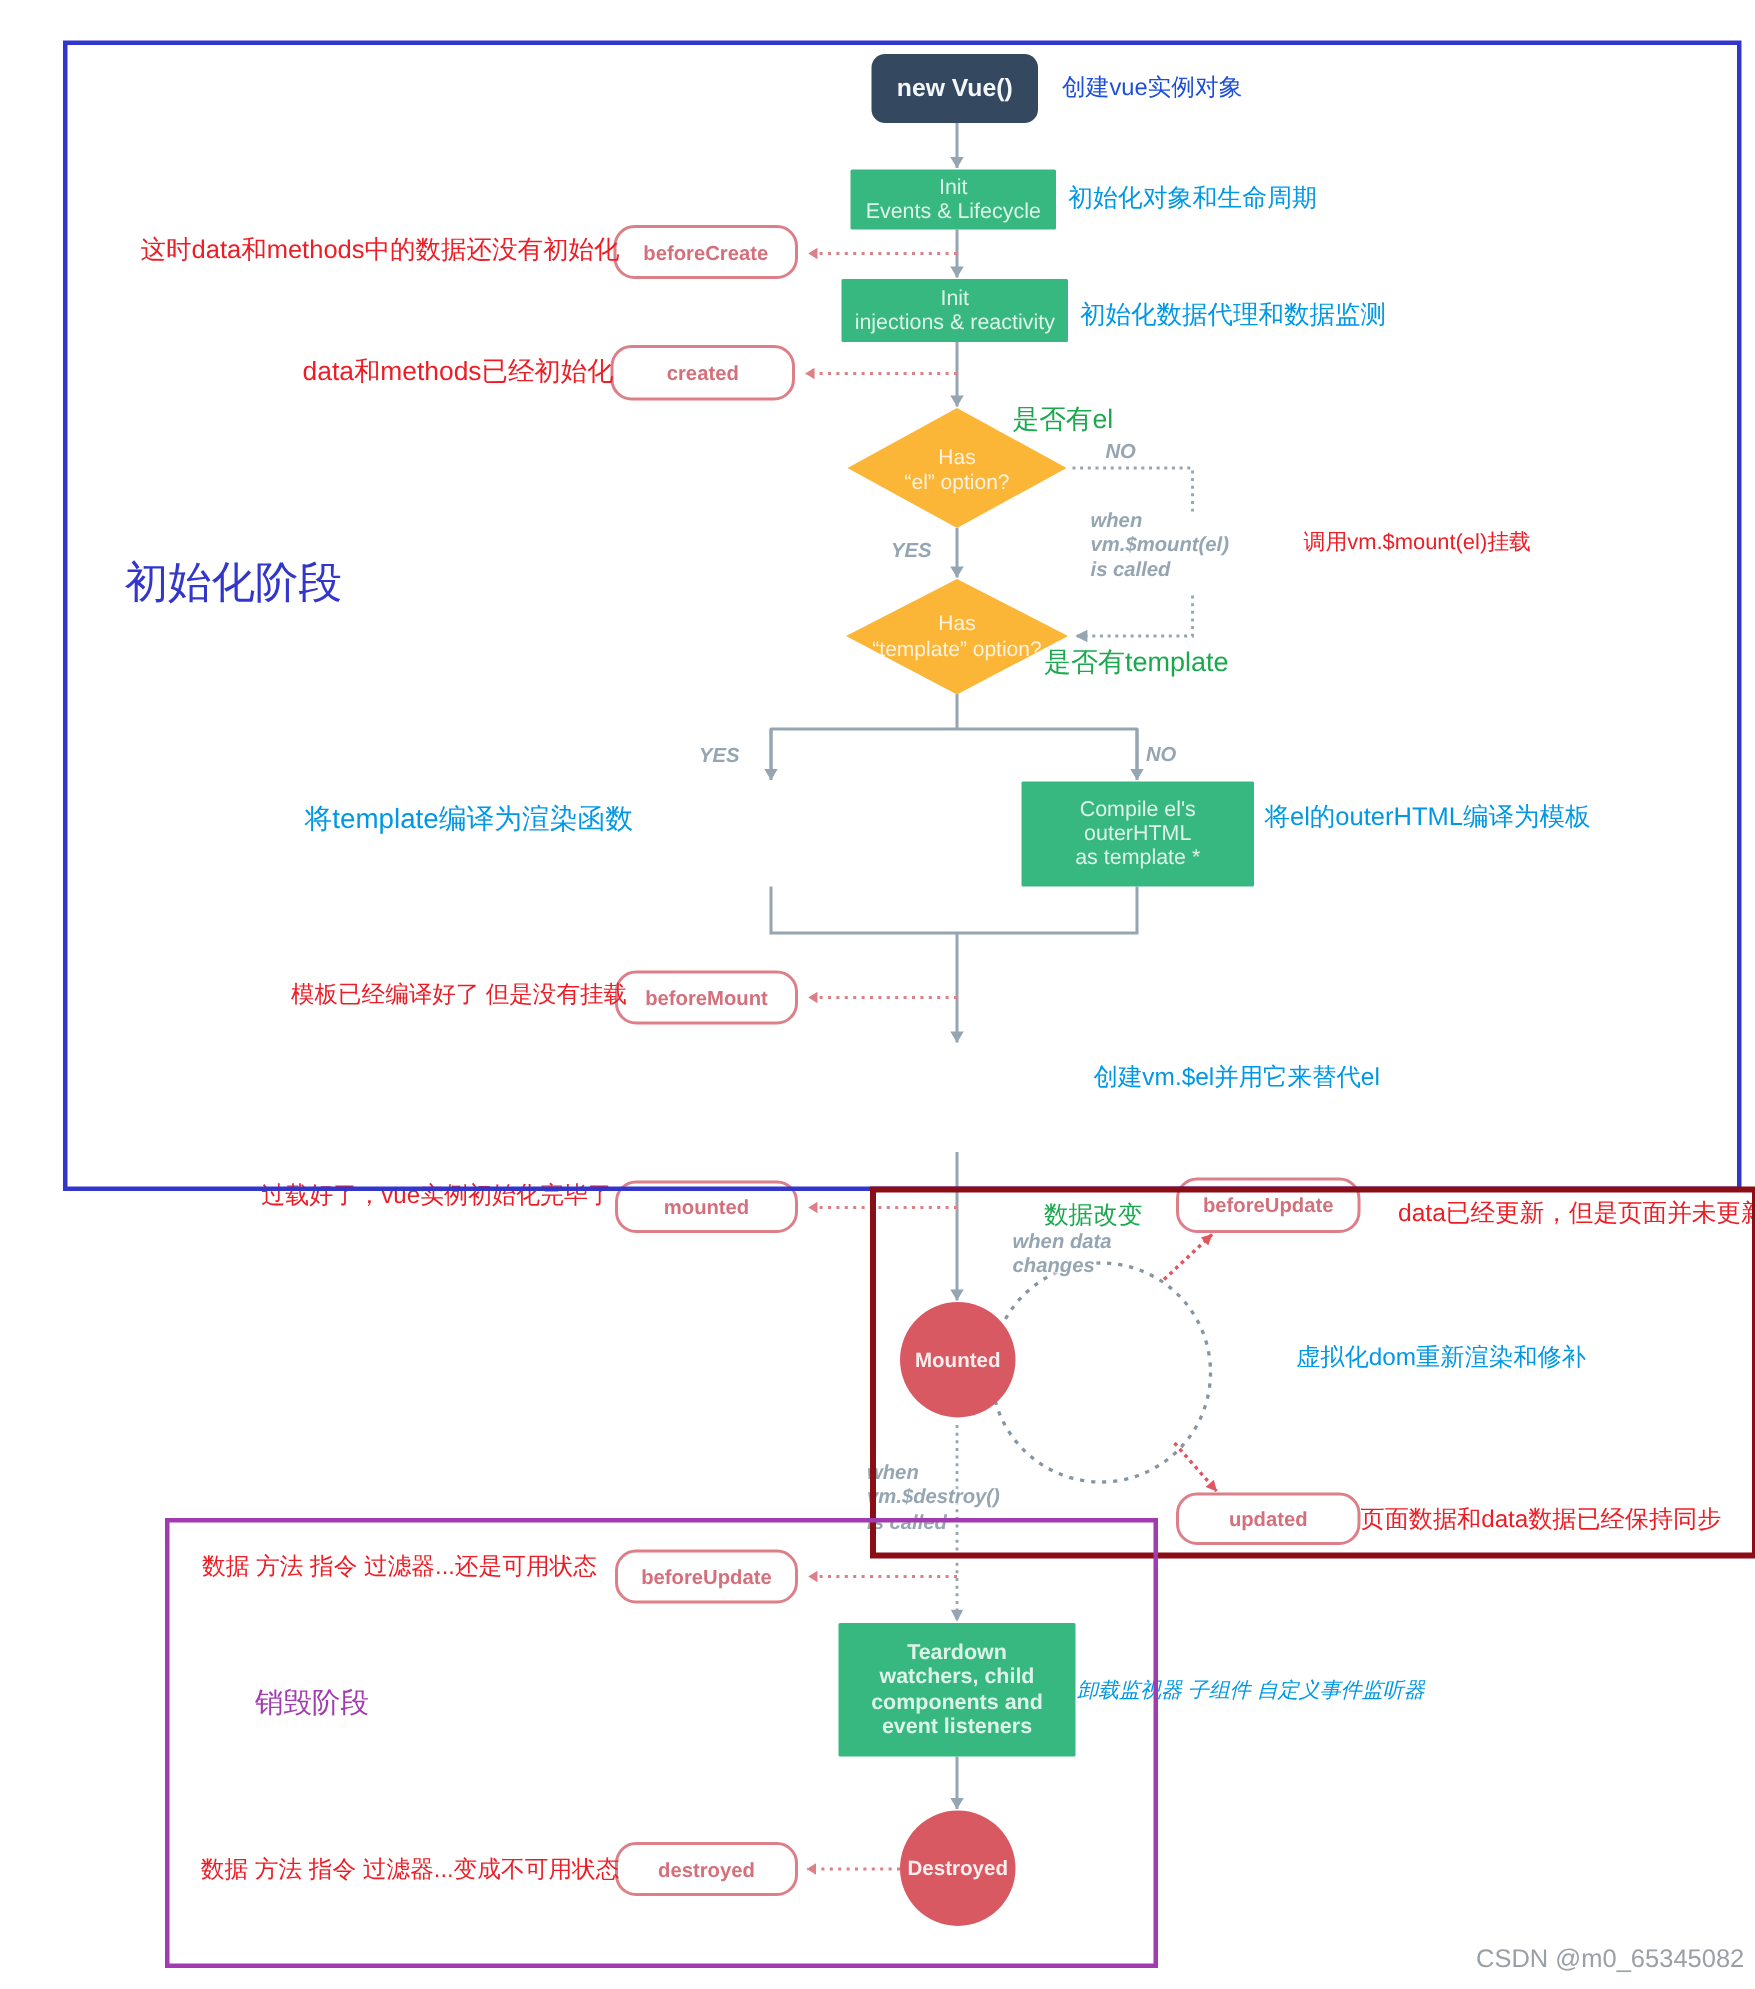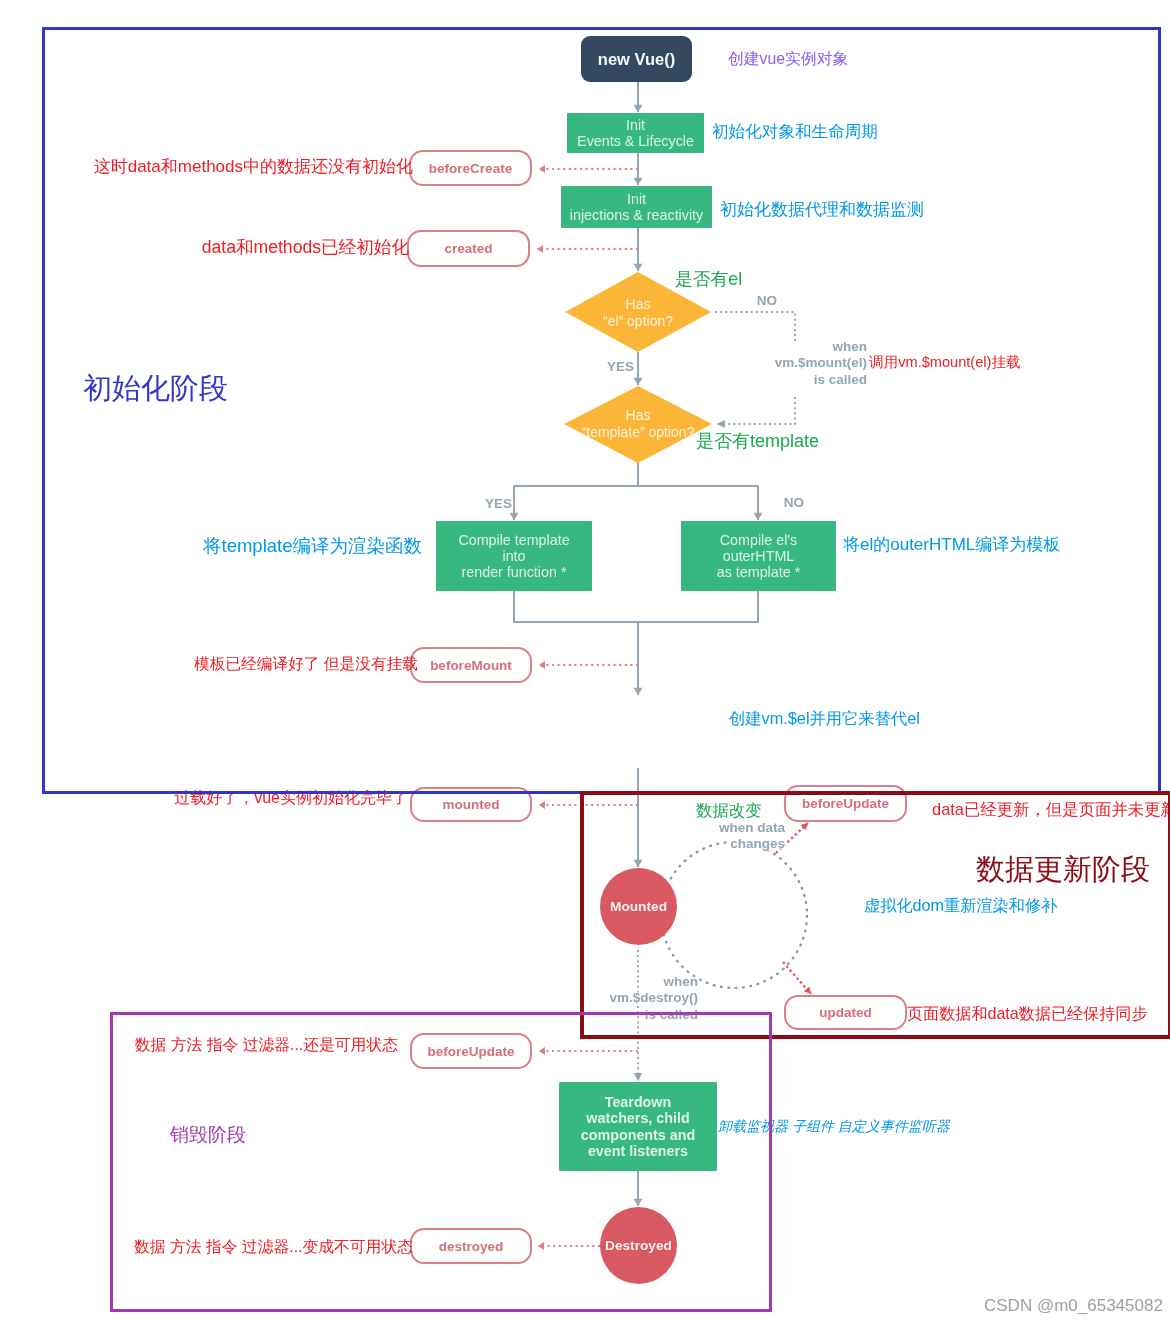--- a/index.html
+++ b/index.html
@@ -21,22 +21,22 @@
   .green{background:#38b881;border-radius:1px;font-size:14.3px;line-height:16.2px;
          color:#ddf3e8;}
   .dark{background:#344960;border-radius:9px;font-size:16.5px;font-weight:bold;color:#f4f7fa;}
   .circle{background:#d85962;border-radius:50%;font-size:13.7px;font-weight:bold;color:#fbeeee;}
   .diamond-label{position:absolute;display:flex;align-items:center;justify-content:center;
         text-align:center;color:#fdf2df;white-space:pre-line;font-size:14px;line-height:16.5px;}
   .hook{position:absolute;box-sizing:border-box;border:2.2px solid #dd7f88;border-radius:14px;
         background:#fff;color:#d4707c;font-weight:bold;font-size:13.5px;
         display:flex;align-items:center;justify-content:center;white-space:nowrap;}
   .flab{position:absolute;color:#95a6b2;font-weight:bold;font-size:13.5px;line-height:17.5px;
-        text-align:right;white-space:pre-line;
-        text-shadow:0 0 4px #fff,0 0 4px #fff,0 0 4px #fff,0 0 3px #fff,0 0 2px #fff;}
+        text-align:left;white-space:pre-line;
+        text-shadow:0 0 4px #fff,0 0 4px #fff,0 0 4px #fff,0 0 3px #fff,0 0 2px #fff;font-style:italic;}
   svg.layer{position:absolute;left:0;top:0;width:1170px;height:1326px;}
   #watermark{position:absolute;left:980px;top:1296px;font-size:17px;color:#9aa0a6;white-space:nowrap;}
 </style>
 </head>
 <body>
 
 <div id="stage">
 
  <svg class="layer" id="connectors" viewBox="0 0 1170 1326">
   <defs>
@@ -91,23 +91,20 @@
   <g stroke="#dd7f88" stroke-width="2" fill="none" stroke-dasharray="2,3.6" stroke-linecap="butt">
    <path d="M634,1051 L535,1051" marker-end="url(#ah-pink)"></path>
    <path d="M596,1246 L534,1246" marker-end="url(#ah-pink)"></path>
   </g>
  </svg>
 <div class="node dark" id="new_vue" style="left:577px;top:36px;width:111px;height:46px;">new Vue()</div>
 <div class="node green" id="init_events" style="left:563px;top:113px;width:137px;height:40px;">Init
 Events &amp; Lifecycle</div>
 <div class="node green" id="init_injections" style="left:557px;top:186px;width:151px;height:42px;">Init
 injections &amp; reactivity</div>
-<div class="node green" id="compile_template" style="left:432px;top:521px;width:156px;height:70px;">Compile template
-into
-render function *</div>
 <div class="node green" id="compile_el" style="left:677px;top:521px;width:155px;height:70px;">Compile el's
 outerHTML
 as template *</div>
 <div class="node green" id="teardown" style="left:555px;top:1082px;width:158px;height:89px;font-weight:bold;">Teardown
 watchers, child
 components and
 event listeners</div>
 <div class="node circle" id="mounted_circle" style="left:596px;top:868px;width:77px;height:77px;">Mounted</div>
 <div class="node circle" id="destroyed_circle" style="left:596px;top:1207px;width:77px;height:77px;">Destroyed</div>
 
@@ -133,30 +130,29 @@
 vm.$mount(el)
 is called</div>
 <div class="flab" id="lbl_yes_template" style="left:462px;top:495px;width:46px;line-height:17.5px;">YES</div>
 <div class="flab" id="lbl_no_template" style="left:760px;top:494px;width:40px;line-height:17.5px;">NO</div>
 <div class="flab" id="lbl_when_data" style="left:671px;top:820px;width:110px;line-height:16.3px;">when data
 changes</div>
 <div class="flab" id="lbl_when_destroy" style="left:574px;top:974px;width:120px;line-height:16.3px;">when
 vm.$destroy()
 is called</div>
 <div class="phase-title" id="title-init">初始化阶段</div>
-<div class="phase-title" id="title-update">数据更新阶段</div>
 <div class="phase-title" id="title-destroy">销毁阶段</div>
 <div class="ann r" id="a_beforecreate" style="right:773px;top:158px;color:#ee1c25;font-size:17px;">这时data和methods中的数据还没有初始化</div>
 <div class="ann r" id="a_created" style="right:777px;top:239px;color:#ee1c25;font-size:17.6px;">data和methods已经初始化</div>
 <div class="ann r" id="a_beforemount" style="right:768px;top:655px;color:#ee1c25;font-size:15.7px;">模板已经编译好了 但是没有挂载</div>
 <div class="ann r" id="a_mounted" style="right:778px;top:789px;color:#ee1c25;font-size:16px;">过载好了，vue实例初始化完毕了</div>
 <div class="ann r" id="a_beforedestroy" style="right:788px;top:1036px;color:#ee1c25;font-size:15.8px;">数据 方法 指令 过滤器...还是可用状态</div>
 <div class="ann r" id="a_destroyed" style="right:773px;top:1238px;color:#ee1c25;font-size:15.8px;">数据 方法 指令 过滤器...变成不可用状态</div>
 <div class="ann r" id="a_compiletemplate" style="right:764px;top:537px;color:#0098e6;font-size:18.5px;">将template编译为渲染函数</div>
-<div class="ann" id="a_newvue" style="left:704px;top:50px;color:#8b5cf6;font-size:15.8px;margin-left:20px;">创建vue实例对象</div>
+<div class="ann" id="a_newvue" style="left:704px;top:50px;color:#1d4ed8;font-size:15.8px;">创建vue实例对象</div>
 <div class="ann" id="a_initevents" style="left:708px;top:123px;color:#0098e6;font-size:16.6px;">初始化对象和生命周期</div>
 <div class="ann" id="a_initinject" style="left:716px;top:201px;color:#0098e6;font-size:17px;">初始化数据代理和数据监测</div>
 <div class="ann" id="a_hasel" style="left:671px;top:271px;color:#1aa94e;font-size:17.8px;">是否有el</div>
 <div class="ann" id="a_mountcall" style="left:865px;top:354px;color:#ee1c25;font-size:14.6px;">调用vm.$mount(el)挂载</div>
 <div class="ann" id="a_hastemplate" style="left:692px;top:433px;color:#1aa94e;font-size:18px;">是否有template</div>
 <div class="ann" id="a_compileel" style="left:839px;top:536px;color:#0098e6;font-size:17px;">将el的outerHTML编译为模板</div>
 <div class="ann" id="a_createel" style="left:725px;top:710px;color:#0098e6;font-size:16.3px;">创建vm.$el并用它来替代el</div>
 <div class="ann" id="a_datachange" style="left:692px;top:802px;color:#1aa94e;font-size:16.4px;">数据改变</div>
 <div class="ann r" id="a_beforeupdate" style="right:9px;top:801px;color:#ee1c25;font-size:16.4px;">data已经更新，但是页面并未更新</div>
 <div class="ann" id="a_virtualdom" style="left:860px;top:897px;color:#0098e6;font-size:16.2px;">虚拟化dom重新渲染和修补</div>

